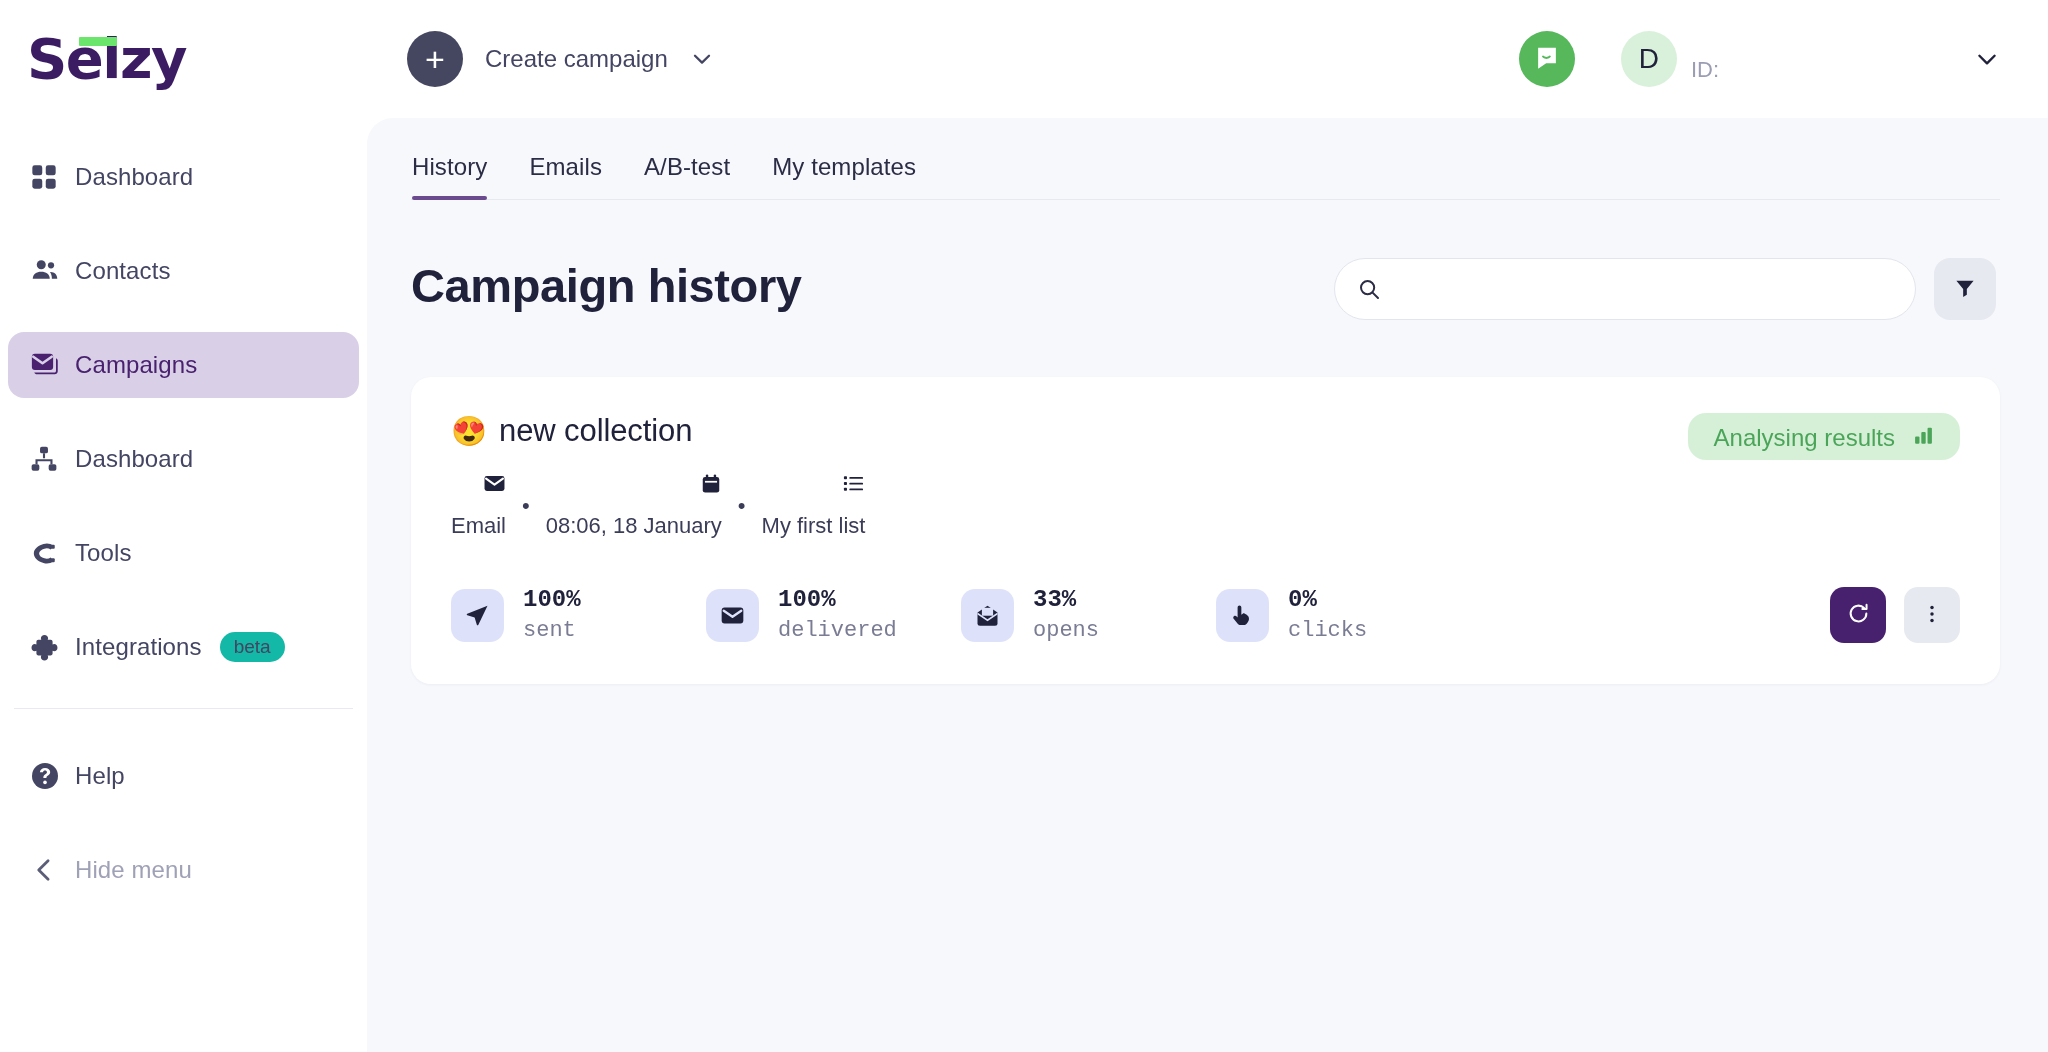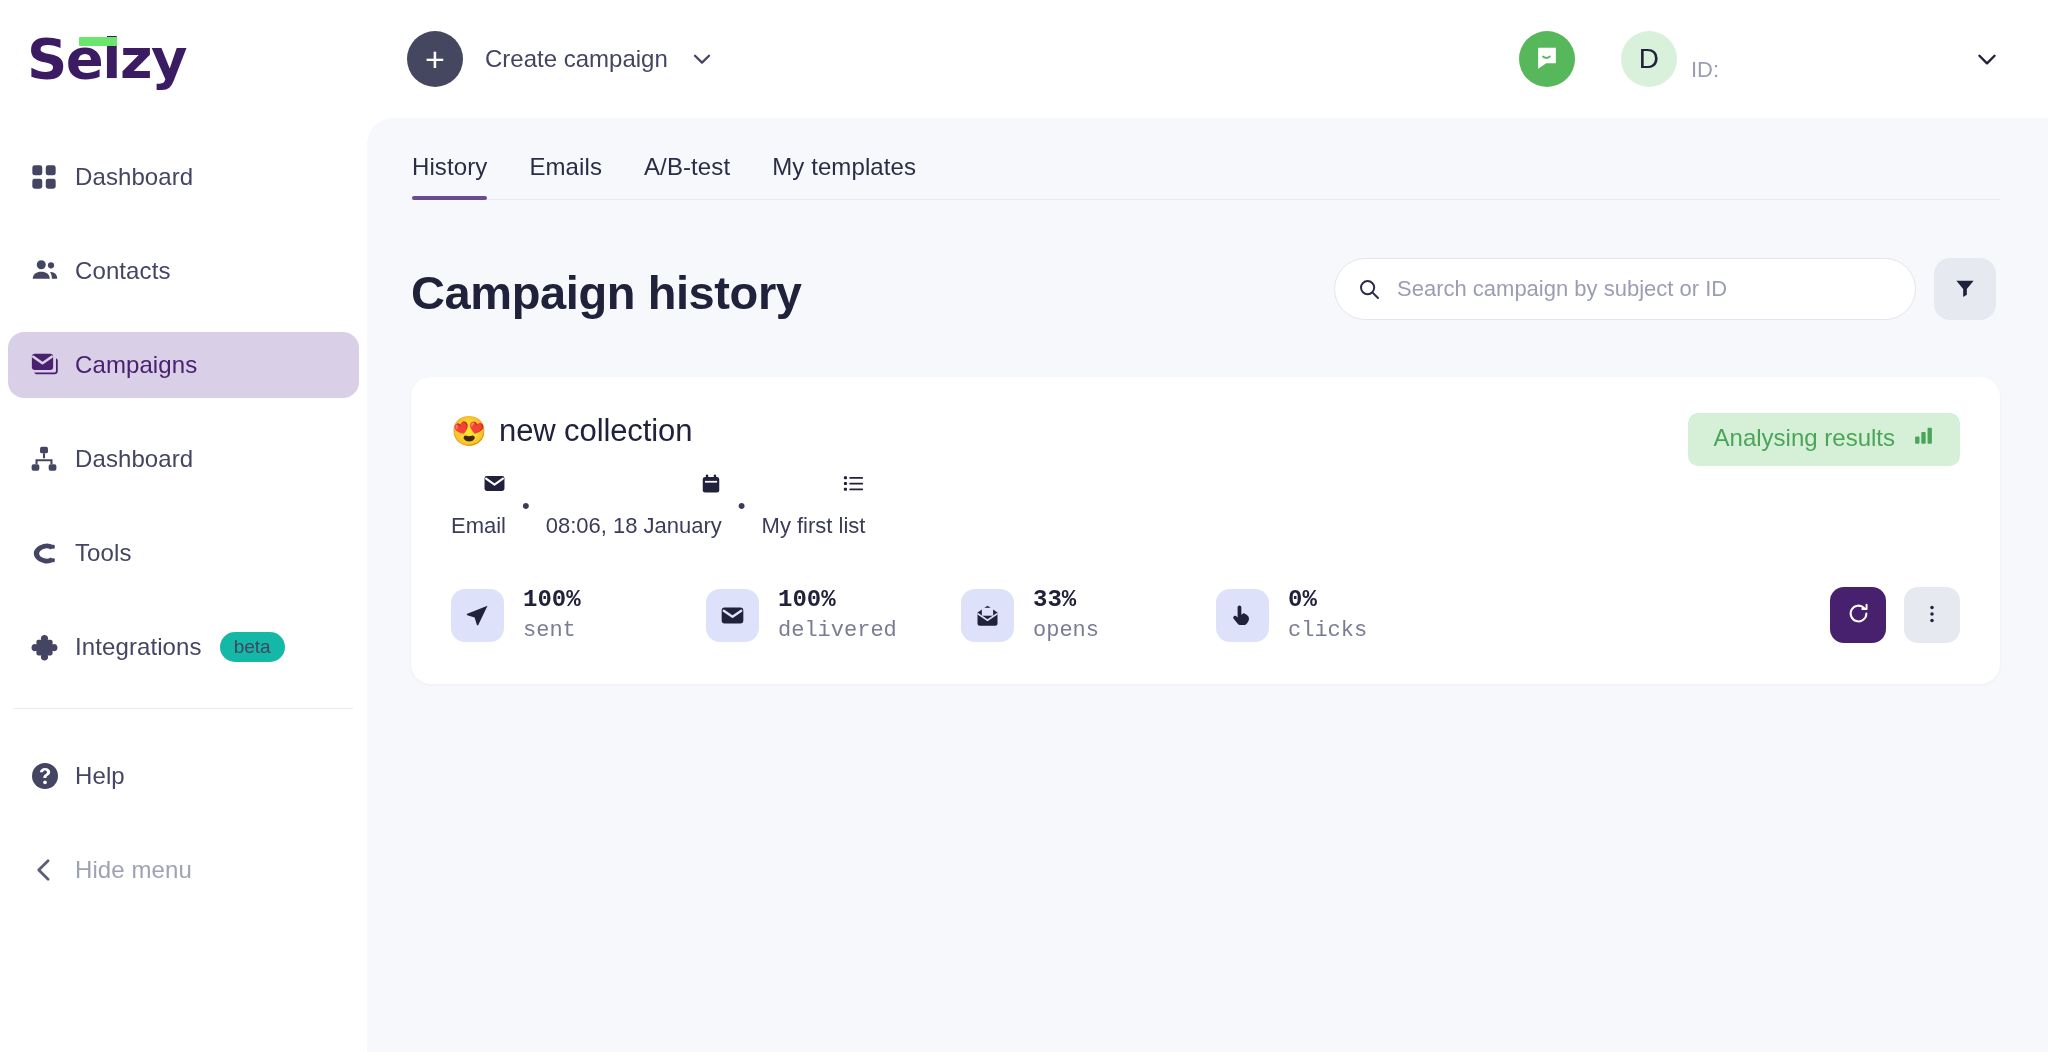--- a/index.html
+++ b/index.html
@@ -142,21 +142,21 @@
     position: absolute;
     left: 0; right: 0; bottom: -1px;
     height: 4px;
     background: #6b4a8f;
     border-radius: 2px;
   }
 
   
   .page-head {
     display: flex;
-    align-items: flex-end;
+    align-items: flex-start;
     justify-content: space-between;
     margin-top: 58px;
     padding-right: 4px;
   }
   .page-title {
     font-size: 47px;
     font-weight: 700;
     color: #20213b;
     letter-spacing: -0.4px;
   }
@@ -230,22 +230,22 @@
   .camp-meta .mi svg { color: #20213b; }
   .dot { color: #3a3c58; margin: 0 5px; }
 
   .status-badge {
     display: flex;
     align-items: center;
     gap: 18px;
     background: #d6f0d8;
     color: #4ba558;
     font-size: 24px;
-    padding: 11px 26px 14px;
-    border-radius: 10px;
+    padding: 11px 26px 8px;
+    border-radius: 18px;
     white-space: nowrap;
   }
 
   .metrics-row {
     display: flex;
     align-items: center;
     margin-top: 46px;
     font-family: Liberation Mono, monospace;
   }
   .metrics { display: flex; flex: 1; }
@@ -450,21 +450,20 @@
         <h1 class="page-title">Campaign history</h1>
 
         <div class="head-right">
           <div class="search-box">
             <span class="s-ico">
               <svg width="24" height="24" viewBox="0 0 24 24" fill="none" stroke="currentColor" stroke-width="2" stroke-linecap="round">
                 <circle cx="10.6" cy="10.6" r="6.6"></circle>
                 <line x1="15.6" y1="15.6" x2="21" y2="21"></line>
               </svg>
             </span>
-            <input type="text" placeholder="Search campaign by subject or ID" style="">
           </div>
 
           <button class="filter-btn">
             <span>
               <svg width="22" height="22" viewBox="0 0 24 24" fill="currentColor">
                 <path d="M2.6 4.2h18.8L14 13.1v6.2l-4 2.4v-8.6z"></path>
               </svg>
             </span>
           </button>
         </div>

